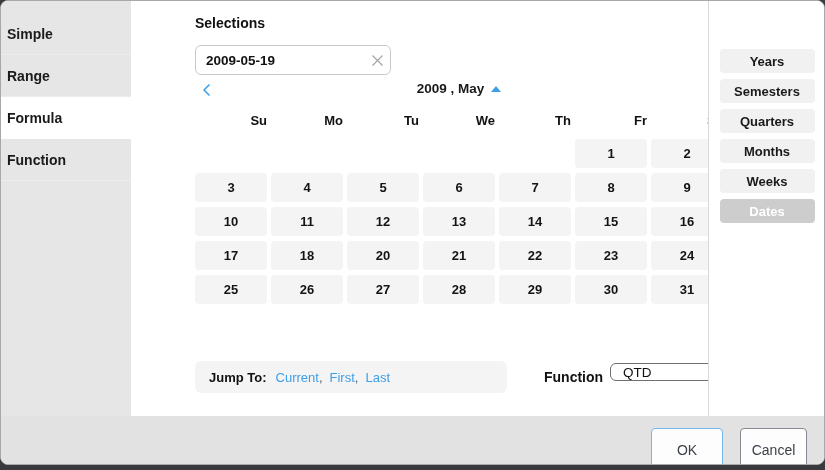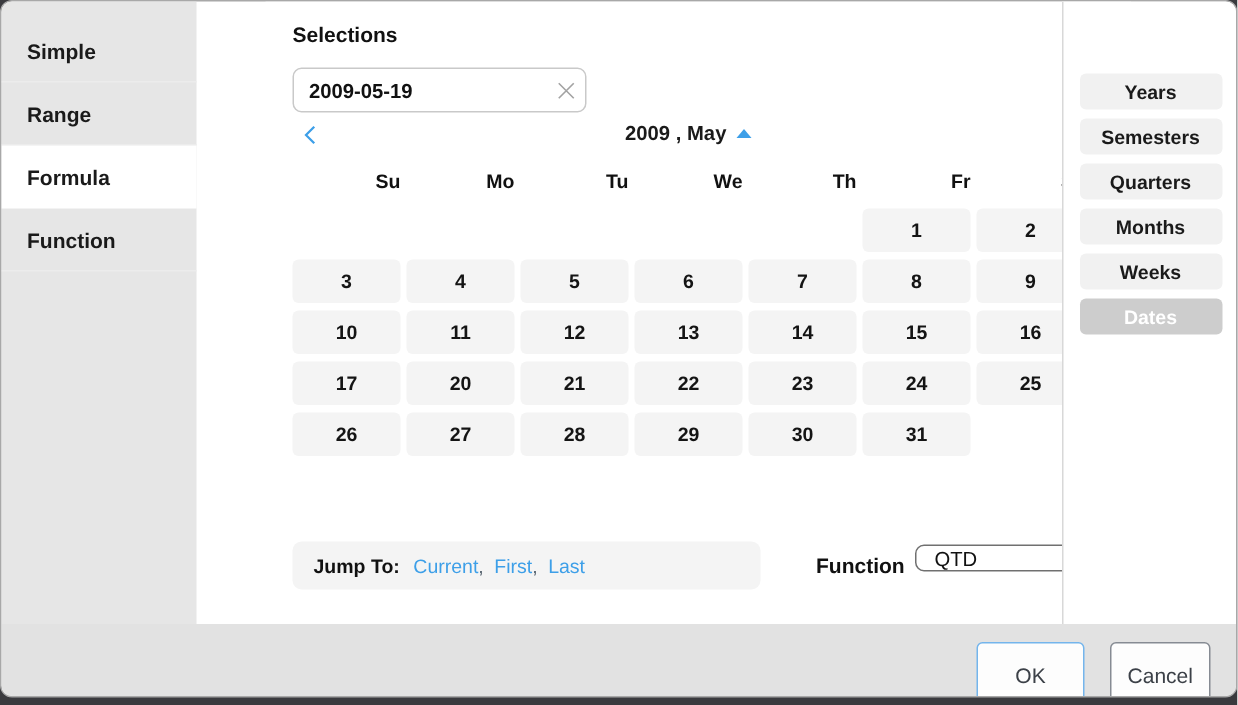--- a/index.html
+++ b/index.html
@@ -12,21 +12,21 @@
   }
   html,body{margin:0;padding:0;}
   body{font-family:"Liberation Sans","DejaVu Sans",sans-serif;-webkit-font-smoothing:antialiased;}
   .stage{position:relative;width:825px;height:470px;background:#3a3a3e;overflow:hidden;}
   .dialog{position:absolute;left:0;top:0;width:825px;height:465px;box-sizing:border-box;
           background:#fff;border:1px solid #a8a8a8;border-radius:8px;overflow:hidden;}
 
   
   .sidebar{position:absolute;left:0;top:0;width:130px;height:415px;background:var(--panel-gray);}
   .tabs{position:absolute;top:12px;left:0;right:0;}
-  .tab{height:42px;box-sizing:border-box;display:flex;align-items:center;padding-left:17px;
+  .tab{height:42px;box-sizing:border-box;display:flex;align-items:center;padding-left:6px;
        font-size:14px;font-weight:600;color:#1a1a1a;border-bottom:1px solid #ececec;cursor:default;}
   .tab.selected{background:#fff;font-weight:700;border-bottom:none;}
 
   
   .main{position:absolute;left:130px;top:0;width:577px;height:415px;background:#fff;margin-left:46px;}
   .selections-label{position:absolute;left:18px;top:14px;font-size:14px;font-weight:700;color:#111;}
   .sel-input{position:absolute;left:18px;top:44px;width:196px;height:30px;box-sizing:border-box;
              border:1px solid #c9c9c9;border-radius:6px;background:#fff;display:flex;align-items:center;}
   .sel-input input{border:none;outline:none;background:transparent;flex:1;min-width:0;
                    padding:0 0 0 10px;font-family:inherit;font-size:13.5px;font-weight:700;color:#111;}
@@ -151,20 +151,21 @@
           <div class="cell">8</div>
           <div class="cell">9</div>
           <div class="cell">10</div>
           <div class="cell">11</div>
           <div class="cell">12</div>
           <div class="cell">13</div>
           <div class="cell">14</div>
           <div class="cell">15</div>
           <div class="cell">16</div>
           <div class="cell">17</div>
+          <div class="cell">18</div>
           <div class="cell">20</div>
           <div class="cell">21</div>
           <div class="cell">22</div>
           <div class="cell">23</div>
           <div class="cell">24</div>
           <div class="cell">25</div>
           <div class="cell">26</div>
           <div class="cell">27</div>
           <div class="cell">28</div>
           <div class="cell">29</div>

